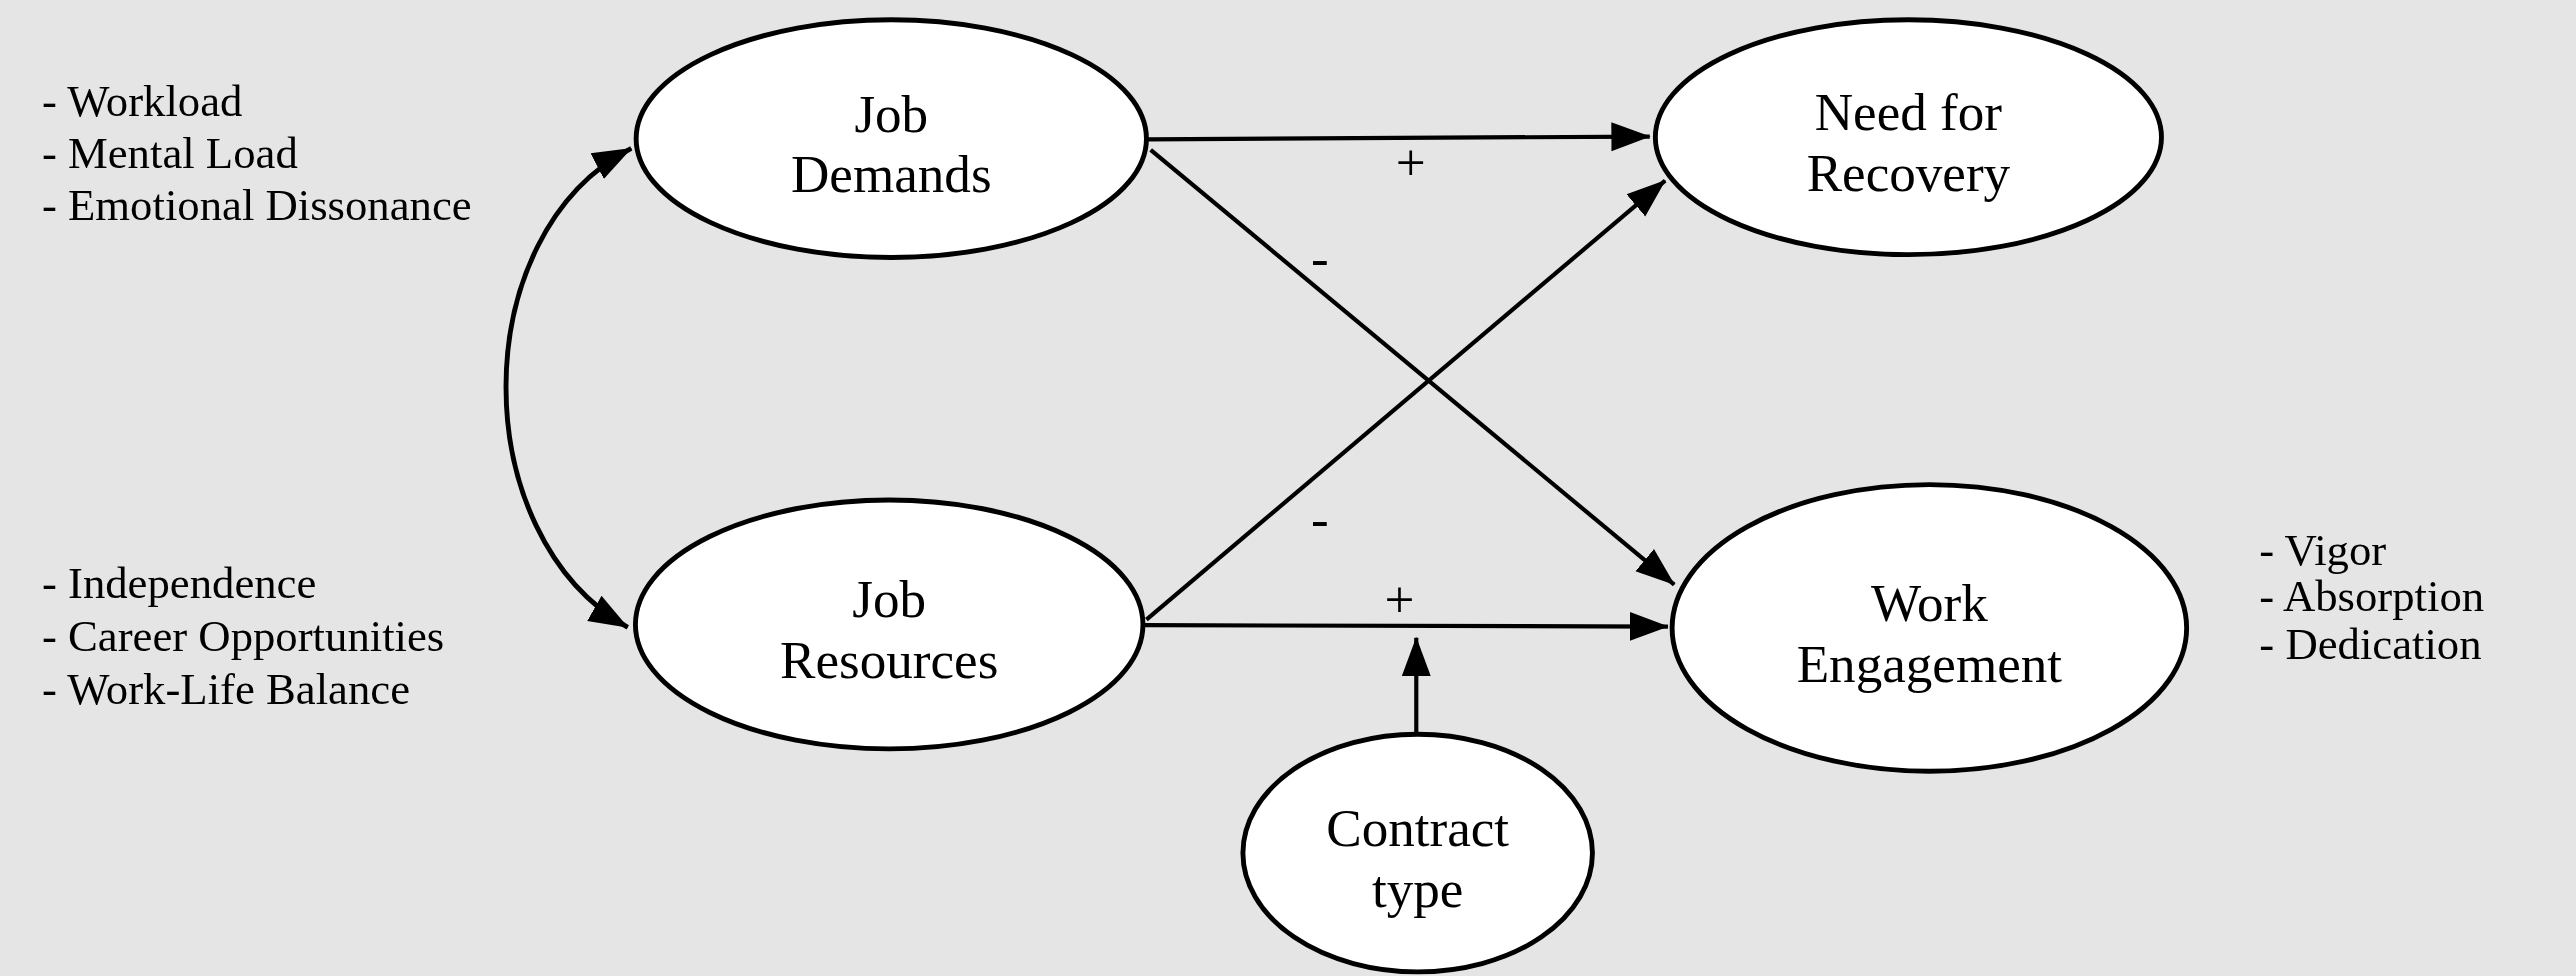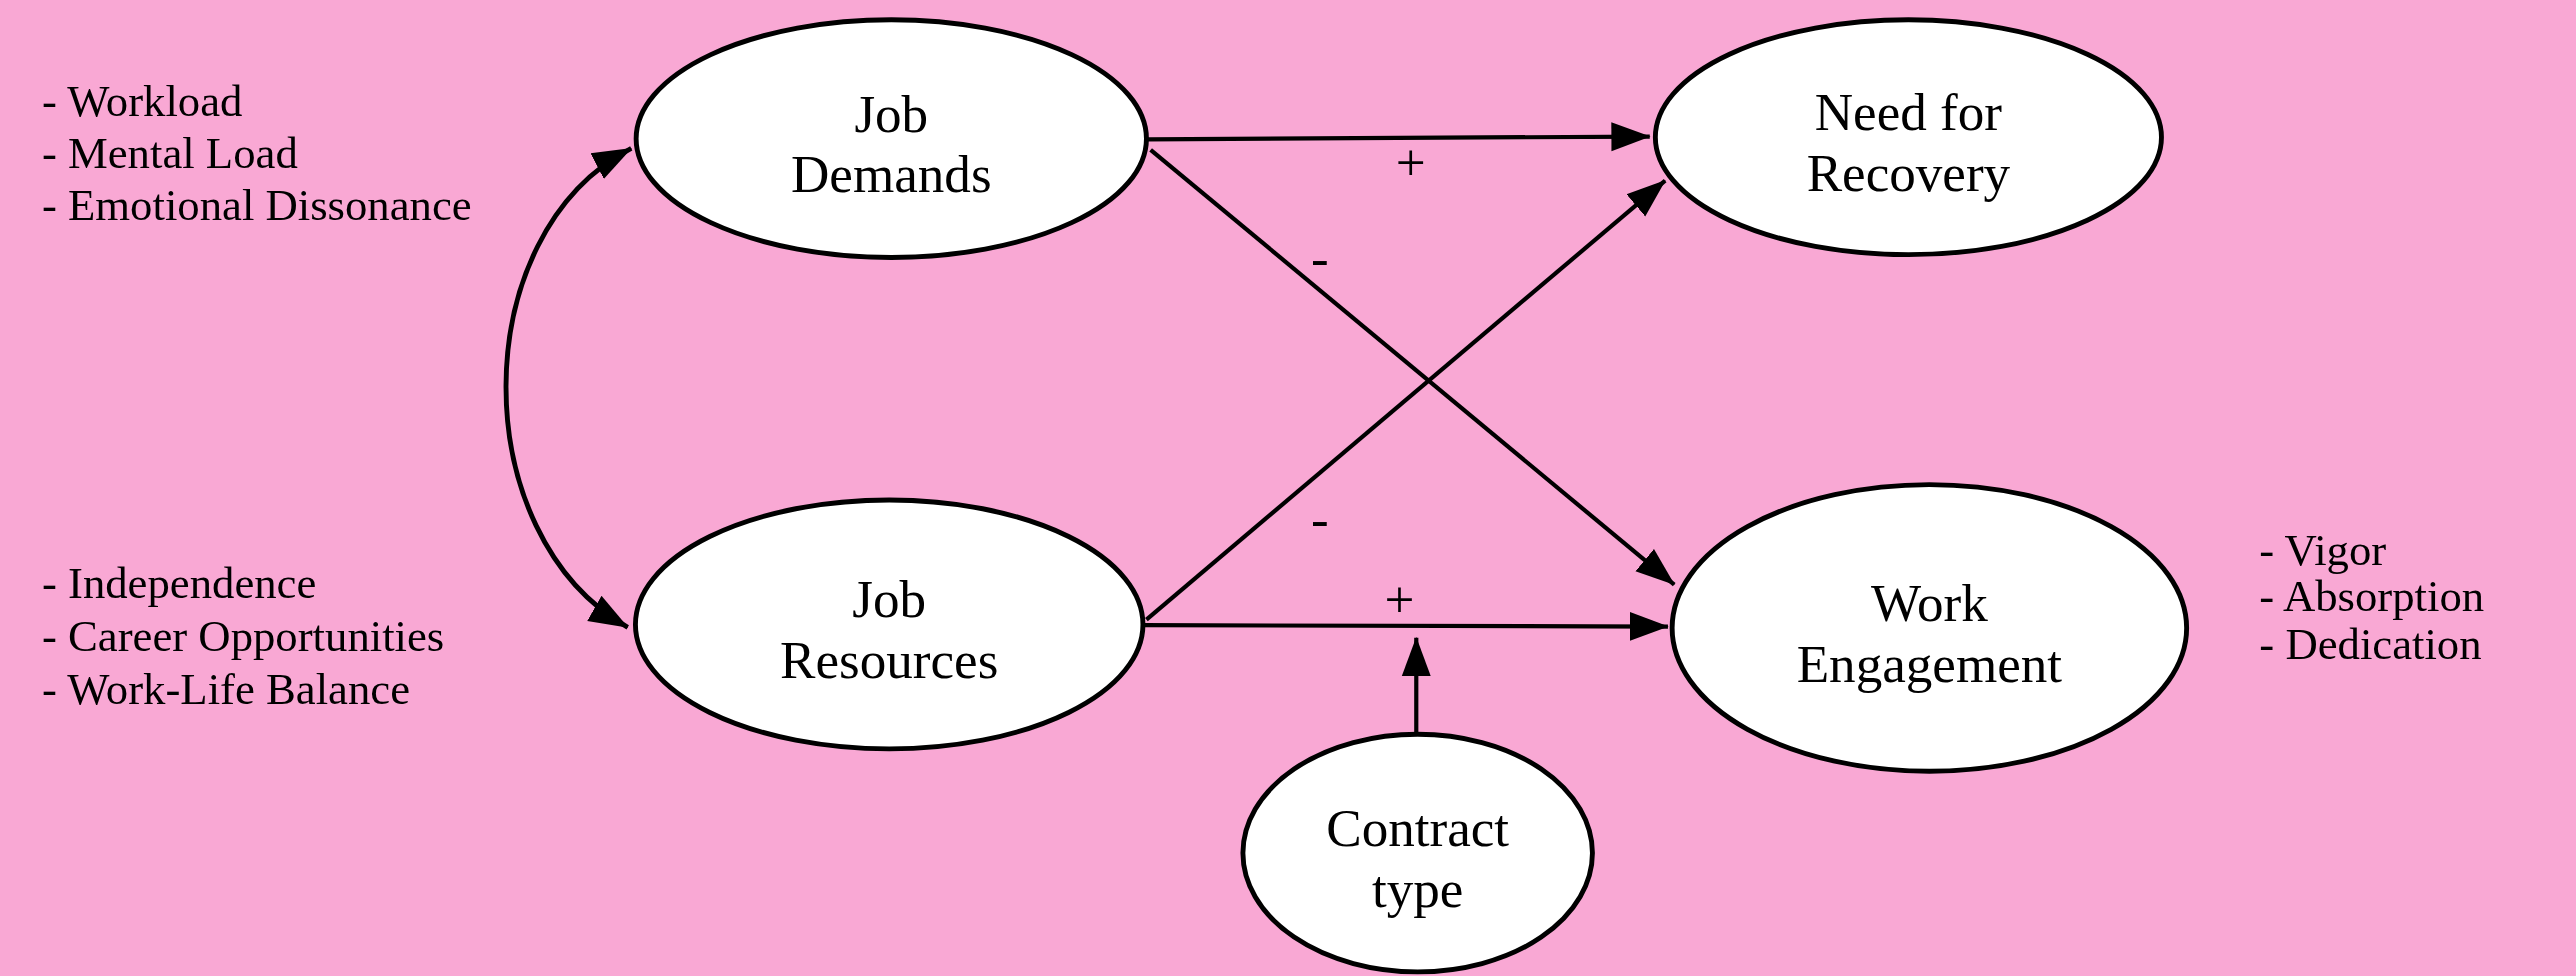--- a/index.html
+++ b/index.html
@@ -1,16 +1,16 @@
 <!DOCTYPE html>
 <html style="font-size:11.2px"><head>
 <meta charset="utf-8">
 <style>
   html,body{margin:0;padding:0;background:#ffffff;}
-  .stage{width:2576px;height:977px;position:relative;background:#f9a8d4;}
+  .stage{width:2576px;height:977px;position:relative;background:#e5e5e5;}
   svg{display:block;}
   .shape{fill:#ffffff;stroke:#000000;}
   .node-ellipse{stroke-width:7;}
   .indicator-box{stroke-width:8;fill:none;}
   .edge{stroke:#000000;stroke-width:6;fill:none;}
   .edge-curve{stroke:#000000;stroke-width:7;fill:none;}
   .node-label{font-family:"Liberation Serif","DejaVu Serif",serif;font-size:76px;fill:#000000;text-anchor:middle;}
   .box-label{font-family:"Liberation Serif","DejaVu Serif",serif;font-size:64px;fill:#000000;}
   .sign-label{font-family:"Liberation Serif","DejaVu Serif",serif;font-size:76px;fill:#000000;text-anchor:middle;}
 </style>

